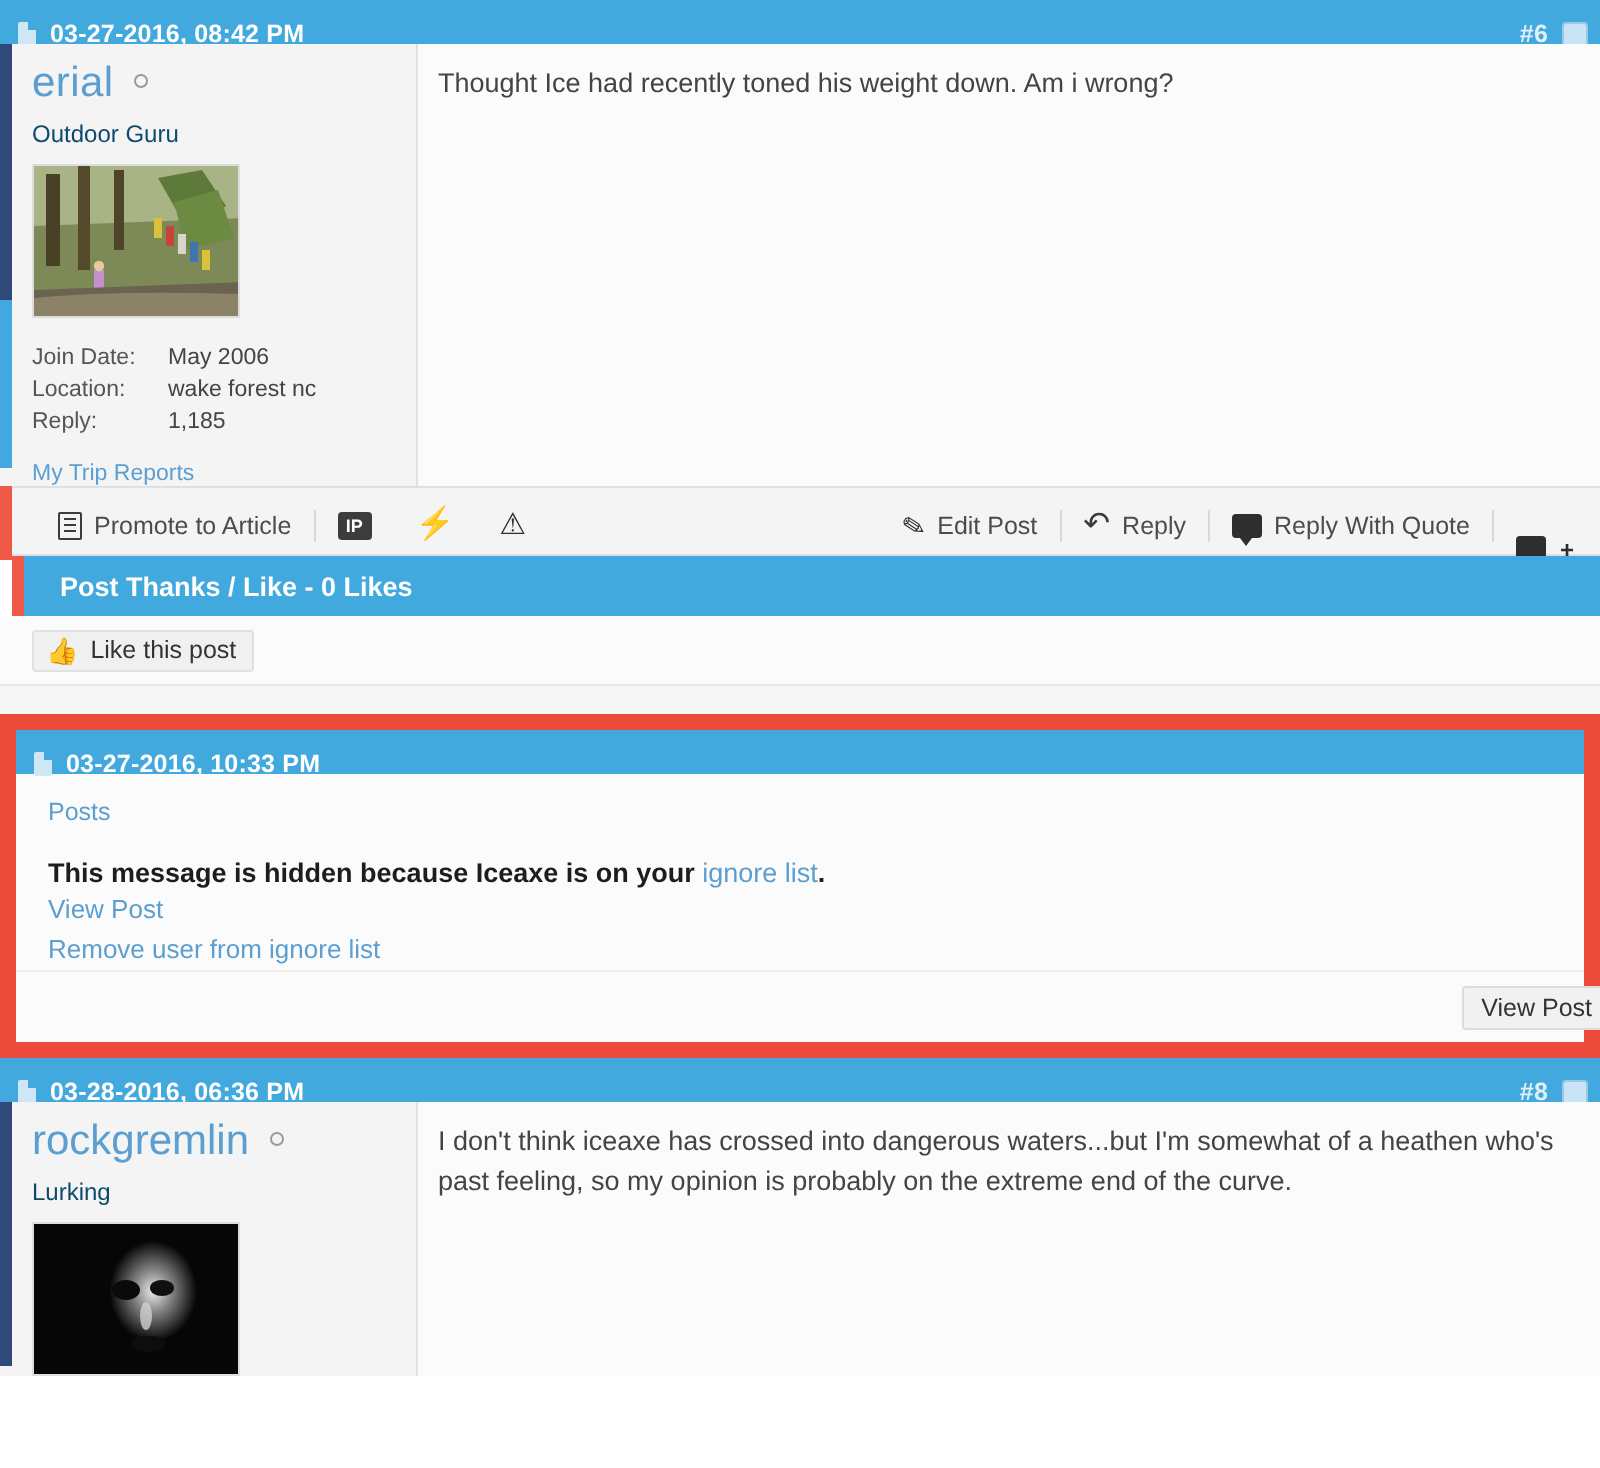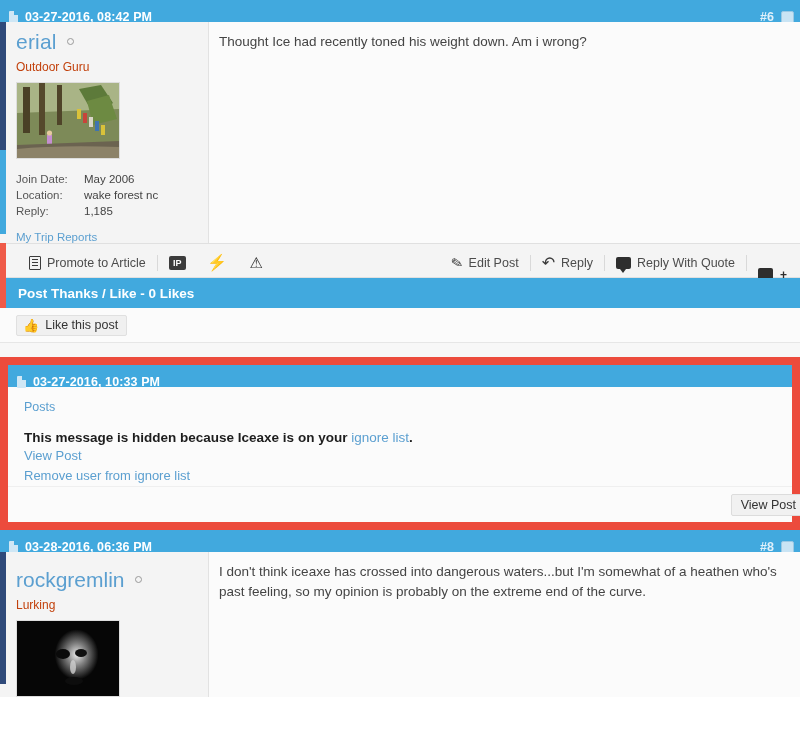--- a/index.html
+++ b/index.html
@@ -71,21 +71,21 @@
   .uname {
     font-size: 21px; color: #5b9fd0; font-weight: normal;
     letter-spacing: .2px; line-height: 1.1; margin: 2px 0 0 0;
     display: inline-block;
   }
   .online-dot {
     display: inline-block; width: 7px; height: 7px;
     border: 1.4px solid #9a9a9a; border-radius: 50%;
     margin-left: 6px; vertical-align: 4px;
   }
-  .urank { font-size: 12px; color: #c2410c; margin-top: 7px; }
+  .urank { font-size: 12px; color: #0c4a6e; margin-top: 7px; }
   .avatar {
     width: 104px; height: 77px; margin-top: 8px;
     border: 1px solid #ddd; background: #6d7a52; overflow: hidden; position: relative;
   }
   .avatar.dark { background: #070707; }
   .stats { margin-top: 12px; font-size: 11.5px; color: #4a4a4a; }
   .stats .row { display: flex; line-height: 16px; }
   .stats .k { width: 68px; color: #555; }
   .stats .v { color: #444; }
   .triplink { display: block; margin-top: 12px; font-size: 11.5px; color: #5b9fd0; }
@@ -142,22 +142,22 @@
     content:""; position:absolute; left:4px; bottom:-4px;
     border-left:3px solid transparent; border-right:3px solid transparent;
     border-top:4px solid #2e2e2e;
   }
   .ico-quote-plus { position: relative; display:flex; align-items:flex-end; }
   .plus { font-size: 12px; font-weight: bold; color: #2e2e2e; margin-left: 1px; line-height: 10px; }
 
   
   .likes-bar {
     background: #41a9de; color: #fff; height: 30px;
-    display: flex; align-items: center; padding-left: 18px;
-    font-size: 13.5px; font-weight: bold; position: relative;
+    display: flex; align-items: center; padding-left: 24px;
+    font-size: 13.5px; font-weight: bold; position: relative; margin-left: 6px;
   }
   .likes-bar .stripe-red-left { height: 30px; top: 0; }
   .likes-body {
     background: #fbfbfb; height: 35px; display: flex; align-items: center;
     padding-left: 16px; border-bottom: 1px solid #e6e6e6;
   }
   .like-btn {
     display: inline-flex; align-items: center; gap: 6px;
     background: #f0f0f0; border: 1px solid #e0e0e0; border-radius: 2px;
     padding: 2px 8px 2px 6px; font-size: 12.5px; color: #333;
@@ -193,21 +193,21 @@
   .viewpost-btn {
     background: #f1f1f1; border: 1px solid #dcdcdc; border-radius: 2px;
     font-size: 12.5px; color: #333; padding: 3px 9px;
     margin-right: -14px; white-space: nowrap;
   }
 
   .post8-wrap { position: relative; }
   .post8-body { display: flex; background: #fbfbfb; }
   .leftcol8 { width: 209px; background: #f4f4f4; border-right: 1px solid #e2e2e2;
               position: relative; padding: 6px 0 0 16px; min-height: 132px; }
-  .uname8 { font-size: 21px; color: #5b9fd0; display:inline-block; line-height:1.1; margin-top:10px;}
+  .uname8 { font-size: 21px; color: #5b9fd0; display:inline-block; line-height:1.1; margin-top:2px;}
   .stripe-navy8 { position:absolute; left:0; top:0; width:6px; height:132px; background:#2f4a7a; }
 </style>
 </head>
 <body>
 
 <div class="page">
 
   <div class="post6">
 
     <div class="post-head">

